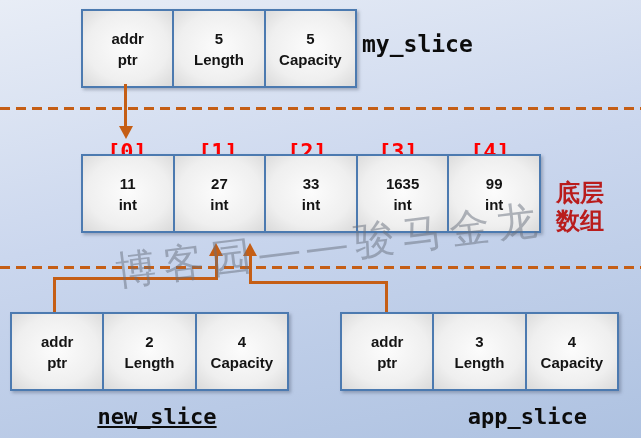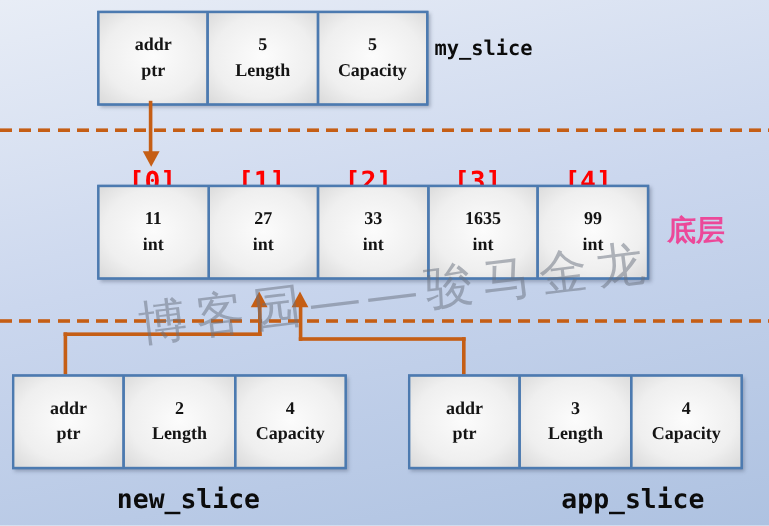--- a/index.html
+++ b/index.html
@@ -7,41 +7,40 @@
     width:641px;height:438px;position:relative;overflow:hidden;
     background:linear-gradient(168deg,#E8EDF6 0%,#CBD7EE 45%,#AEC2E1 100%);
     font-family:"Liberation Sans",sans-serif;
   }
   
   .struct{
     position:absolute;display:flex;
     border:2px solid #4C7AB0;
     box-shadow:2px 2px 3px rgba(60,72,95,.35);
     background:#4C7AB0;
-    font-family:Liberation Serif, serif;
   }
   .cell{
     flex:1 1 0;display:flex;flex-direction:column;align-items:center;justify-content:center;
     background:radial-gradient(ellipse 95% 95% at 50% 48%,#fcfcfc 0%,#efefef 48%,#c7c7c7 100%);
     color:#141414;font-weight:bold;font-size:15px;line-height:21px;text-align:center;
   }
   .cell + .cell{border-left:2px solid #4C7AB0;}
   
   .mono-label{
     position:absolute;font-family:"DejaVu Sans Mono","Liberation Mono",monospace;
-    font-weight:bold;font-size:17px;color:#0c0c0c;white-space:nowrap;text-align:center;
+    font-weight:bold;font-size:23px;color:#0c0c0c;white-space:nowrap;text-align:center;
   }
   .idx{
     position:absolute;top:141px;width:60px;text-align:center;
     font-family:"DejaVu Sans Mono","Liberation Mono",monospace;
     font-weight:bold;font-size:22px;color:#FF0000;line-height:22px;
   }
   .cjk-label{
     position:absolute;left:556px;top:179px;width:84px;
-    font-weight:bold;font-size:24px;line-height:28px;color:#ec4899;
+    font-weight:bold;font-size:24px;line-height:28px;color:#b91c1c;
   }
   
   .oline{position:absolute;background:#C55E15;}
   .dashline{
     position:absolute;left:0;width:641px;height:3px;
     background:repeating-linear-gradient(90deg,#C55E15 0 10px,transparent 10px 16px);
   }
   .ah-up{position:absolute;width:0;height:0;
     border-left:7px solid transparent;border-right:7px solid transparent;
     border-bottom:13px solid #C55E15;}
@@ -104,20 +103,21 @@
     <span>1635</span>
     <span>int</span>
   </div>
   <div class="cell">
     <span>99</span>
     <span>int</span>
   </div>
 </div>
 <div class="cjk-label">
   <div>底层</div>
+  <div>数组</div>
 </div>
 
 <div class="dashline" style="top:266px;"></div>
 
 <div class="ah-up" style="left:209px;top:243px;"></div>
 <div class="oline" style="left:215px;top:254px;width:3px;height:26px;"></div>
 <div class="oline" style="left:53px;top:277px;width:165px;height:3px;"></div>
 <div class="oline" style="left:53px;top:277px;width:3px;height:35px;"></div>
 
 <div class="ah-up" style="left:243px;top:243px;"></div>
@@ -132,21 +132,21 @@
   </div>
   <div class="cell">
     <span>2</span>
     <span>Length</span>
   </div>
   <div class="cell">
     <span>4</span>
     <span>Capacity</span>
   </div>
 </div>
-<div class="mono-label" style="left:57px;top:404px;width:200px;text-align:center;font-size:22px;">new_slice</div>
+<div class="mono-label" style="left:57px;top:404px;width:200px;text-align:center;font-size:22px;text-decoration:underline;">new_slice</div>
 
 <div class="struct" style="left:340px;top:312px;width:275px;height:75px;">
   <div class="cell">
     <span>addr</span>
     <span>ptr</span>
   </div>
   <div class="cell">
     <span>3</span>
     <span>Length</span>
   </div>

